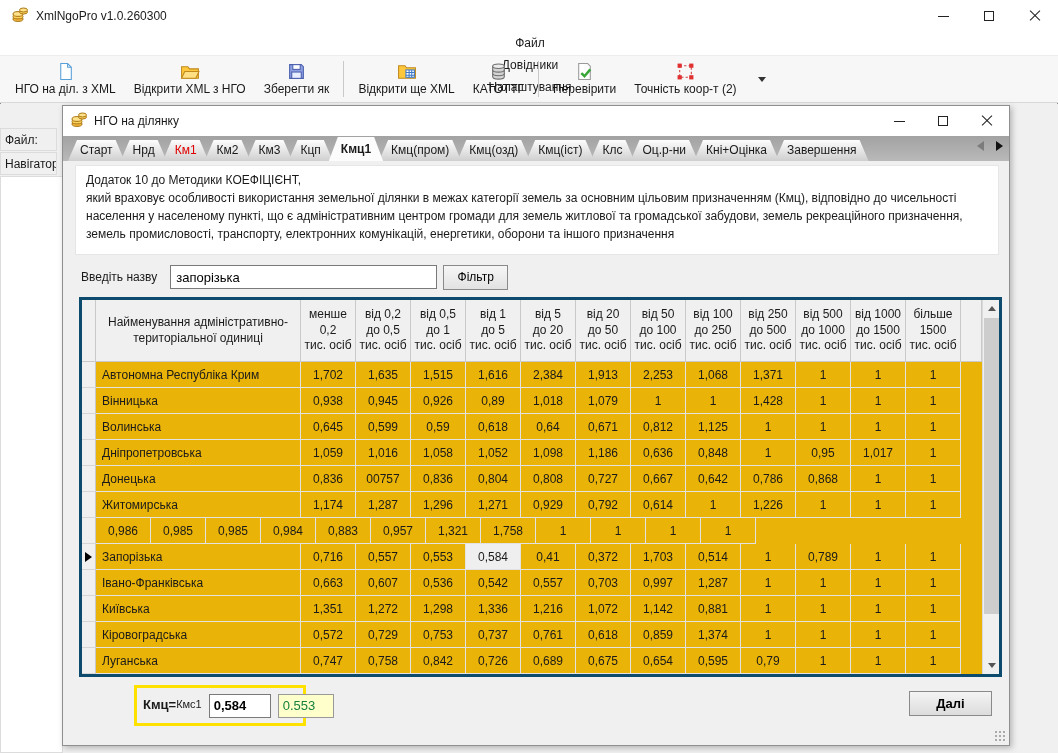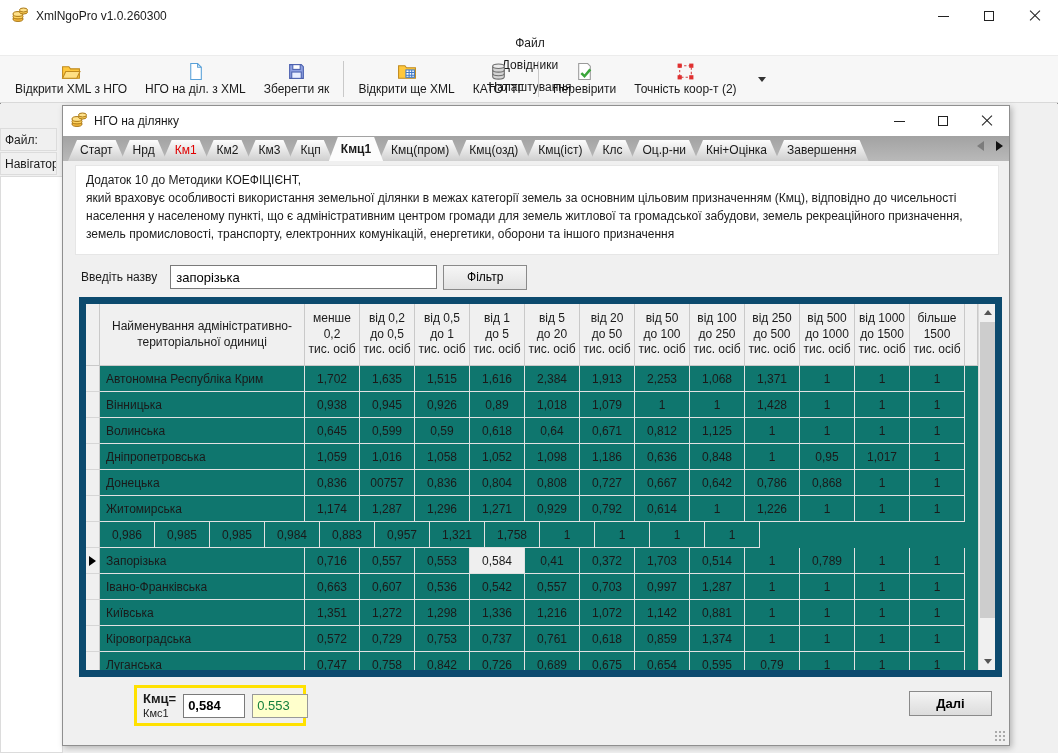--- a/index.html
+++ b/index.html
@@ -49,24 +49,24 @@
   .tab-nav { position:absolute; right:6px; top:5px; display:flex; gap:12px; align-items:center; }
   .tri-left { width:0; height:0; border-top:5px solid transparent; border-bottom:5px solid transparent; border-right:7px solid #555; opacity:.55; }
   .tri-right { width:0; height:0; border-top:5px solid transparent; border-bottom:5px solid transparent; border-left:7px solid #111; }
   .dlg-content { position:absolute; left:0; top:55px; right:0; bottom:0; background:#f0f0f0; }
   .desc-box { position:absolute; left:12px; top:4px; width:924px; height:90px; background:#fff;
               border:1px solid #e6e6e6; padding:5px 10px; line-height:1.5; white-space:pre-line; overflow:hidden; }
   .filter-row { position:absolute; left:18px; top:103px; height:26px; display:flex; align-items:center; }
   .filter-label { margin-right:13px; }
   .filter-input { width:267px; height:24px; border:1px solid #7a7a7a; background:#fff; padding:0 5px;
                   font:13px "Liberation Sans",sans-serif; }
-  .filter-btn { margin-left:6px; width:84px; height:25px; background:linear-gradient(#f6f6f6,#e2e2e2);
+  .filter-btn { margin-left:6px; width:65px; height:25px; background:linear-gradient(#f6f6f6,#e2e2e2);
                 border:1px solid #8a8a8a; font:12px "Liberation Sans",sans-serif; }
   
-  .grid { position:absolute; left:16px; top:136px; width:923px; height:380px; background:#0f766e; border:7px solid #0c4a6e; overflow:hidden; }
+  .grid { position:absolute; left:16px; top:136px; width:923px; height:380px; background:#eab308; border:3px solid #0c4a6e; overflow:hidden; }
   .grid-inner { position:absolute; left:0; top:0; right:17px; bottom:0; }
   .g-row { display:flex; }
   .g-cell { border-right:1px solid #e2e2e2; border-bottom:1px solid #e2e2e2; display:flex; align-items:center; justify-content:center; height:26px; }
   .g-head .g-cell { background:#f0f0f0; border-right:1px solid #c9c9c9; border-bottom:1px solid #c9c9c9;
                     height:62px; text-align:center; white-space:pre-line; line-height:1.3; }
   .c-rowhdr { width:14px; flex:none; background:#f0f0f0; border-right:1px solid #c9c9c9; border-bottom:1px solid #d6d6d6; }
   .c-name { width:205px; flex:none; justify-content:flex-start; padding-left:6px; text-align:left; }
   .g-head .c-name { justify-content:center; padding-left:0; text-align:center; }
   .c-val { width:55px; flex:none; }
   .c-fill { flex:1; border:none; }
@@ -74,21 +74,21 @@
   .row-arrow { width:0; height:0; border-left:7px solid #000; border-top:5px solid transparent; border-bottom:5px solid transparent; margin:auto; }
   .vscroll { position:absolute; right:0; top:0; bottom:0; width:17px; background:#f0f0f0; border-left:1px solid #dadada; }
   .vs-up,.vs-down { position:absolute; left:0; width:17px; height:17px; display:flex; align-items:center; justify-content:center; }
   .vs-up { top:0; } .vs-down { bottom:0; }
   .vs-up span { width:0;height:0;border-left:4px solid transparent;border-right:4px solid transparent;border-bottom:5px solid #555; }
   .vs-down span { width:0;height:0;border-left:4px solid transparent;border-right:4px solid transparent;border-top:5px solid #555; }
   .vs-thumb { position:absolute; left:1px; top:18px; width:15px; height:296px; background:#cdcdcd; }
   
   .kmc-panel { position:absolute; left:71px; top:524px; width:172px; height:41px; border:3px solid #ffe100;
                display:flex; align-items:center; padding:0 6px; gap:7px; }
-  .kmc-labels { display:flex; flex-direction:column; line-height:1.1; }
+  .kmc-labels { display:flex; line-height:1.1; }
   .kmc-main { font-weight:bold; font-size:13px; }
   .kmc-sub { font-size:11px; }
   .kmc-input { width:62px; height:24px; border:1px solid #7a7a7a; background:#fff; padding:0 4px;
                font:bold 13px "Liberation Sans",sans-serif; }
   .kmc-alt { width:56px; height:24px; border:1px solid #999; background:#ffffcc; padding:0 4px;
              font:13px "Liberation Sans",sans-serif; color:#15803d; }
   .next-btn { position:absolute; left:846px; top:530px; width:83px; height:25px;
               background:linear-gradient(#f4f4f4,#dcdcdc); border:1px solid #8a8a8a;
               font:bold 13px "Liberation Sans",sans-serif; }
   .grip { position:absolute; right:3px; bottom:3px; width:12px; height:12px;
@@ -124,35 +124,35 @@
 <div class="menubar">
     <div class="menu-item">Файл</div>
     <div class="menu-item">Довідники</div>
     <div class="menu-item">Налаштування</div>
     <div class="menu-item">Допомога</div>
   </div>
 
 <div class="toolbar">
     <div class="tool-btn">
       <div class="tool-icon">
+        <svg width="19" height="19" viewBox="0 0 18 18">
+          <path d="M4.5 1.5h6.5l3.5 3.5v11.5h-10z" fill="#fff" stroke="#58a0d8"></path>
+          <path d="M11 1.5v3.5h3.5" fill="none" stroke="#58a0d8"></path>
+        </svg>
+      </div>
+      <div class="tool-label">НГО на діл. з XML</div>
+    </div>
+    <div class="tool-btn">
+      <div class="tool-icon">
         <svg width="20" height="19" viewBox="0 0 19 18">
           <path d="M1.5 4.5h6l1.5 2h8.5v9h-16z" fill="#ffc83c" stroke="#c08a1e"></path>
           <path d="M1.5 15.5l3-6.5h13.5l-3 6.5z" fill="#ffe084" stroke="#c08a1e"></path>
         </svg>
       </div>
       <div class="tool-label">Відкрити XML з НГО</div>
-    </div>
-    <div class="tool-btn">
-      <div class="tool-icon">
-        <svg width="19" height="19" viewBox="0 0 18 18">
-          <path d="M4.5 1.5h6.5l3.5 3.5v11.5h-10z" fill="#fff" stroke="#58a0d8"></path>
-          <path d="M11 1.5v3.5h3.5" fill="none" stroke="#58a0d8"></path>
-        </svg>
-      </div>
-      <div class="tool-label">НГО на діл. з XML</div>
     </div>
     <div class="tool-btn">
       <div class="tool-icon">
         <svg width="19" height="19" viewBox="0 0 18 18">
           <path d="M2.5 2.5h11l2 2v11h-13z" fill="#8ea0e0" stroke="#4a5fae"></path>
           <rect x="5.5" y="2.5" width="7" height="4.5" fill="#fff" stroke="#4a5fae"></rect>
           <rect x="4.5" y="9.5" width="9" height="6" fill="#e8edff" stroke="#4a5fae"></rect>
         </svg>
       </div>
       <div class="tool-label">Зберегти як</div>

